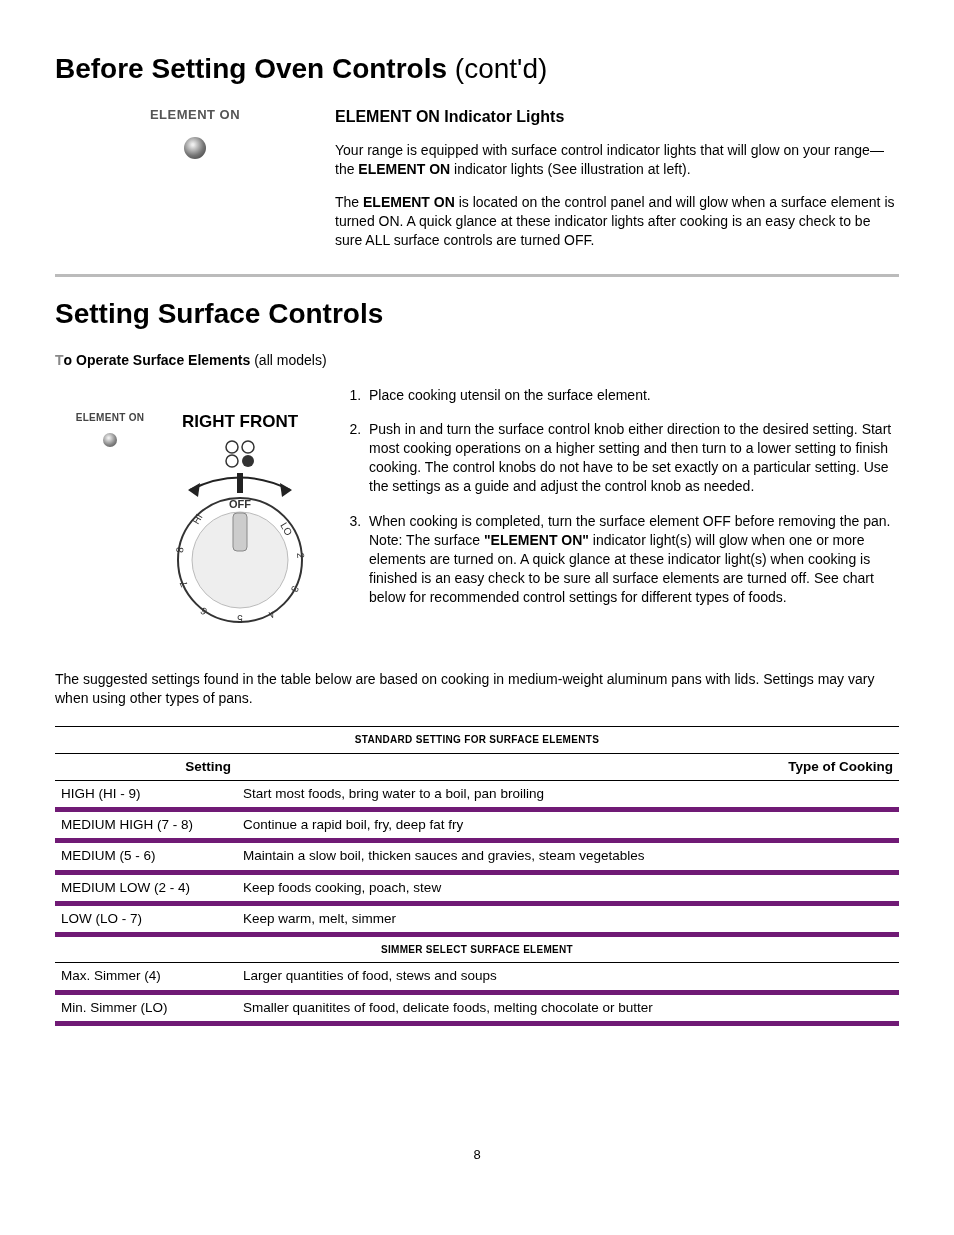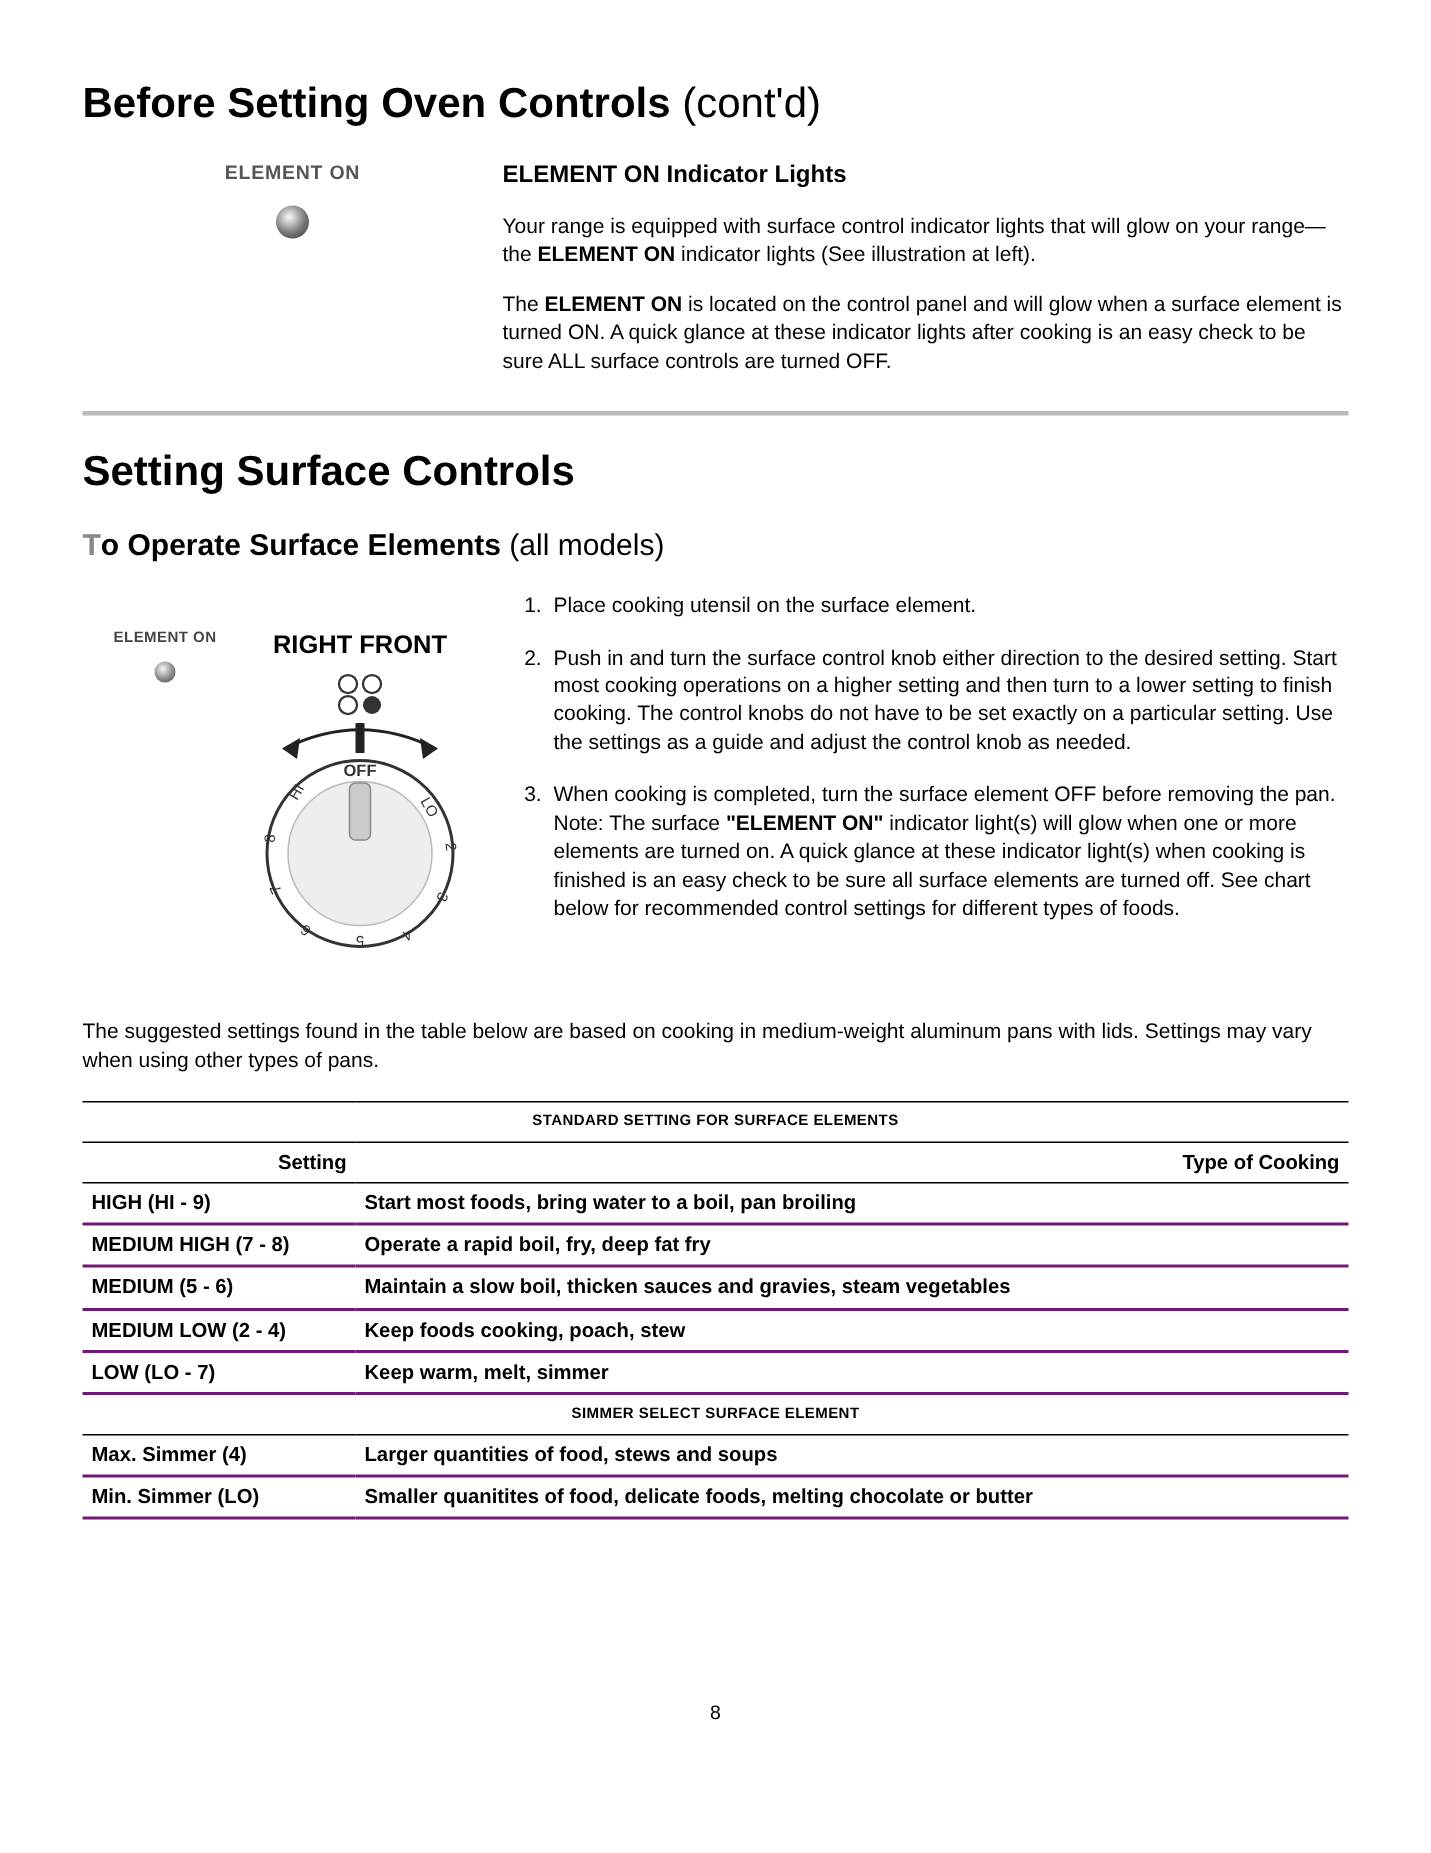--- a/index.html
+++ b/index.html
@@ -51,21 +51,21 @@
     margin: 0 0 14px 0;
   }
   p { margin: 0 0 14px 0; }
   .bold { font-weight: bold; }
   hr.sep {
     border: none;
     border-top: 3px solid #bbb;
     margin: 10px 0 18px 0;
   }
   .h1-sub {
-    font-size: 20px;
+    font-size: 14px;
     margin: 2px 0 16px 0;
   }
   .h1-sub .bold { font-weight: bold; }
   .h1-sub .thin { font-weight: normal; }
   .knob-panel {
     display: flex;
     align-items: flex-start;
     justify-content: center;
     gap: 10px;
     margin-top: 25px;
@@ -106,22 +106,21 @@
     border-bottom: 1px solid #000;
   }
   th {
     text-align: right;
     font-weight: bold;
     padding: 4px 6px;
     border-bottom: 1px solid #000;
   }
   td {
     padding: 4px 6px;
-    border-bottom: 2px solid #701a75;
-    font-weight: bold;
+    border-bottom: 5px solid #701a75;
   }
   .col-set { width: 170px; }
   .pagenum {
     text-align: center;
     margin-top: 120px;
     font-size: 13px;
   }
 </style>
 </head>
 <body>
@@ -214,21 +213,21 @@
   <tr>
     <th class="col-set">Setting</th>
     <th>Type of Cooking</th>
   </tr>
   <tr>
         <td>HIGH (HI - 9)</td>
         <td>Start most foods, bring water to a boil, pan broiling</td>
       </tr>
   <tr>
         <td>MEDIUM HIGH (7 - 8)</td>
-        <td>Operate a rapid boil, fry, deep fat fry</td>
+        <td>Continue a rapid boil, fry, deep fat fry</td>
       </tr>
   <tr>
         <td>MEDIUM (5 - 6)</td>
         <td>Maintain a slow boil, thicken sauces and gravies, steam vegetables</td>
       </tr>
   <tr>
         <td>MEDIUM LOW (2 - 4)</td>
         <td>Keep foods cooking, poach, stew</td>
       </tr>
   <tr>

